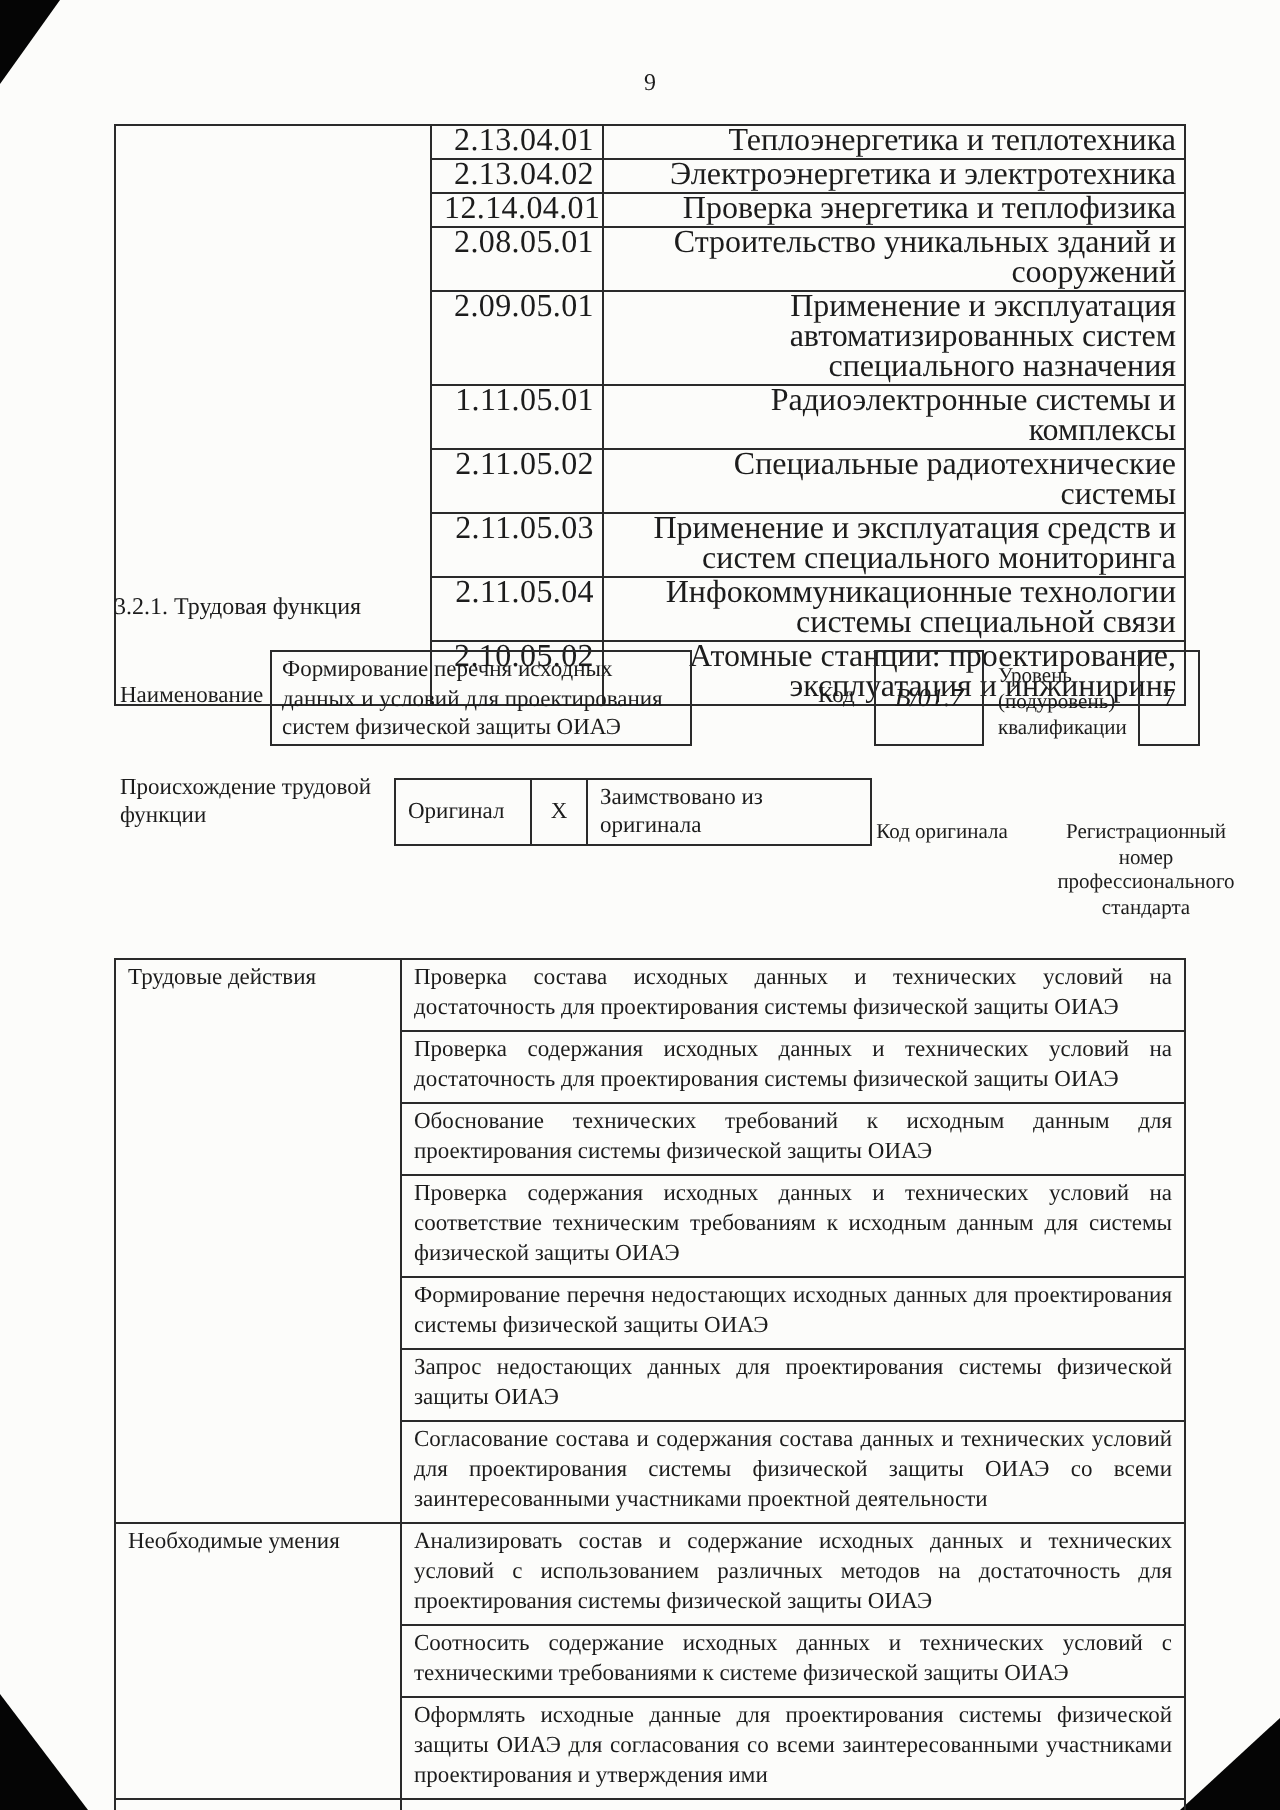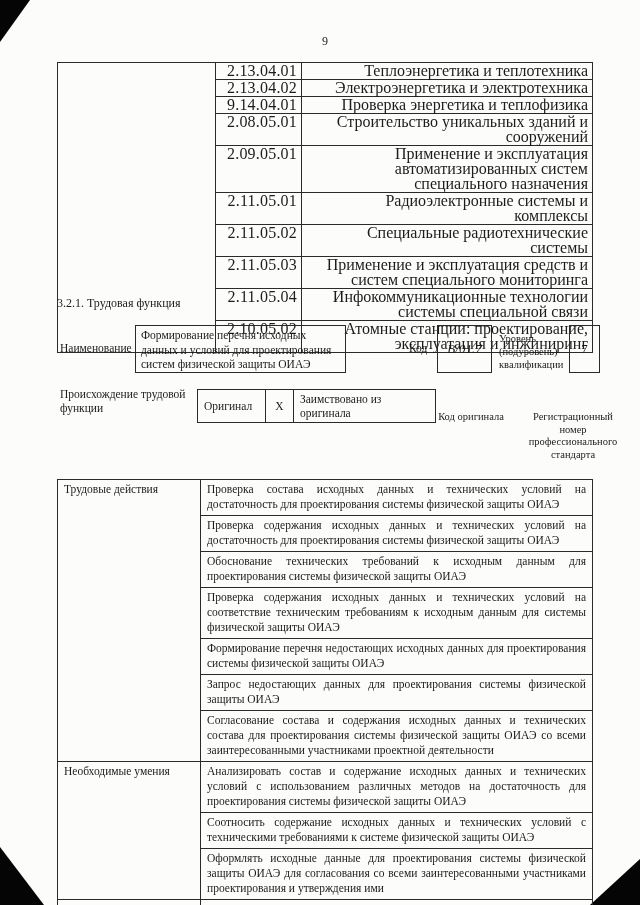--- a/index.html
+++ b/index.html
@@ -76,33 +76,33 @@
       <tr>
         <td class="empty-col" rowspan="10"></td>
         <td class="code">2.13.04.01</td>
         <td class="desc">Теплоэнергетика и теплотехника</td>
       </tr>
       <tr>
         <td class="code">2.13.04.02</td>
         <td class="desc">Электроэнергетика и электротехника</td>
       </tr>
       <tr>
-        <td class="code">9.14.04.01</td>
+        <td class="code">12.14.04.01</td>
         <td class="desc">Проверка энергетика и теплофизика</td>
       </tr>
       <tr>
         <td class="code">2.08.05.01</td>
         <td class="desc">Строительство уникальных зданий и сооружений</td>
       </tr>
       <tr>
         <td class="code">2.09.05.01</td>
         <td class="desc">Применение и эксплуатация автоматизированных систем специального назначения</td>
       </tr>
       <tr>
-        <td class="code">2.11.05.01</td>
+        <td class="code">1.11.05.01</td>
         <td class="desc">Радиоэлектронные системы и комплексы</td>
       </tr>
       <tr>
         <td class="code">2.11.05.02</td>
         <td class="desc">Специальные радиотехнические системы</td>
       </tr>
       <tr>
         <td class="code">2.11.05.03</td>
         <td class="desc">Применение и эксплуатация средств и систем специального мониторинга</td>
       </tr>
@@ -163,21 +163,21 @@
       <tr>
         <td class="content-cell">Проверка содержания исходных данных и технических условий на соответствие техническим требованиям к исходным данным для системы физической защиты ОИАЭ</td>
       </tr>
       <tr>
         <td class="content-cell">Формирование перечня недостающих исходных данных для проектирования системы физической защиты ОИАЭ</td>
       </tr>
       <tr>
         <td class="content-cell">Запрос недостающих данных для проектирования системы физической защиты ОИАЭ</td>
       </tr>
       <tr>
-        <td class="content-cell">Согласование состава и содержания исходных данных и технических состава для проектирования системы физической защиты ОИАЭ со всеми заинтересованными участниками проектной деятельности</td>
+        <td class="content-cell">Согласование состава и содержания состава данных и технических условий для проектирования системы физической защиты ОИАЭ со всеми заинтересованными участниками проектной деятельности</td>
       </tr>
       <tr>
         <td class="label-cell" rowspan="3">Необходимые умения</td>
         <td class="content-cell">Анализировать состав и содержание исходных данных и технических условий с использованием различных методов на достаточность для проектирования системы физической защиты ОИАЭ</td>
       </tr>
       <tr>
         <td class="content-cell">Соотносить содержание исходных данных и технических условий с техническими требованиями к системе физической защиты ОИАЭ</td>
       </tr>
       <tr>
         <td class="content-cell">Оформлять исходные данные для проектирования системы физической защиты ОИАЭ для согласования со всеми заинтересованными участниками проектирования и утверждения ими</td>

